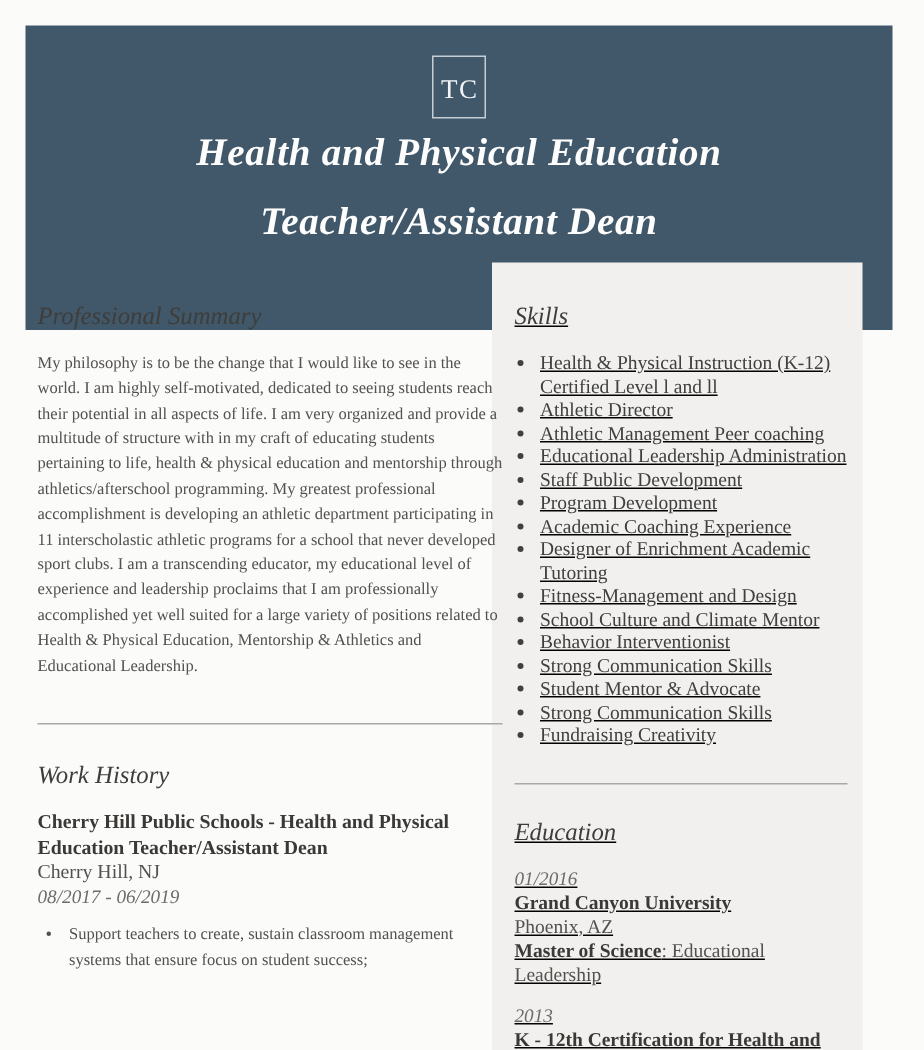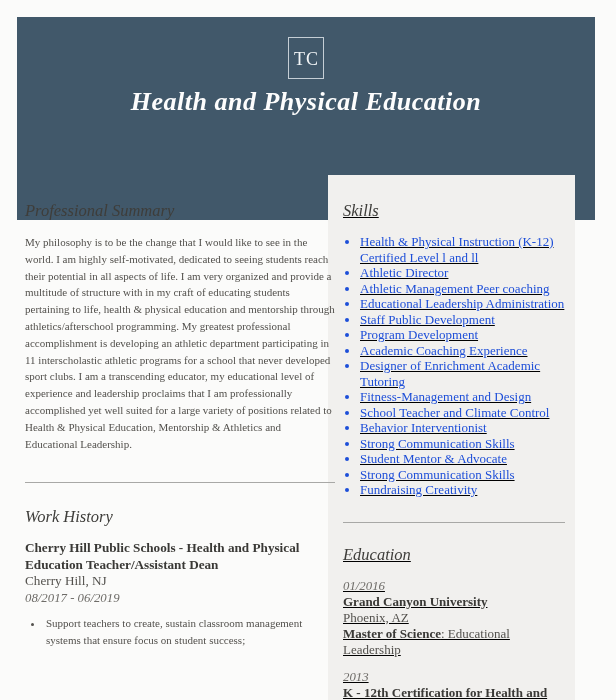--- a/index.html
+++ b/index.html
@@ -55,35 +55,36 @@
   }
   .sidebar hr.rule{margin:24px 0 22px 0;}
   
   .job-title{font-weight:bold;color:#3a3936;font-size:13.2px;line-height:16.5px;}
   .job-loc{font-size:13.2px;line-height:16.5px;color:#53514d;}
   .job-date{font-style:italic;font-size:12.8px;line-height:16px;color:#6e6c68;}
   ul.bullets{margin:9px 0 0 0;padding-left:19px;}
   ul.bullets li{margin:0 0 3px 0;padding-left:2px;}
   
   ul.skills{margin:0;padding-left:17px;}
-  ul.skills li{font-size:13px;line-height:15.5px;margin:0;color:#1d4ed8;}
+  ul.skills li{font-size:13px;line-height:15.5px;margin:0;color:#404040;}
   
   .edu{margin:0 0 11px 0;}
   .edu-date{font-style:italic;font-size:12.8px;line-height:16px;color:#6e6c68;}
   .edu-school{font-weight:bold;color:#3a3936;font-size:13px;line-height:16px;}
   .edu-loc{font-size:13px;line-height:16px;color:#53514d;}
   .edu-degree{font-size:13px;line-height:16px;color:#53514d;}
   .edu-degree .bold{font-weight:bold;color:#3a3936;}
 </style>
 </head>
 <body>
 
 <header class="hdr">
   <div class="monogram">TC</div>
   <div class="hdr-title t1">Health and Physical Education</div>
+  <div class="hdr-title t2">Teacher/Assistant Dean</div>
 </header>
 
 <aside class="sidebar">
   <h2 class="section">Skills</h2>
   <ul class="skills">
 
       <li>Health &amp; Physical Instruction (K-12) Certified Level l and ll</li>
 
       <li>Athletic Director</li>
 
@@ -94,21 +95,21 @@
       <li>Staff Public Development</li>
 
       <li>Program Development</li>
 
       <li>Academic Coaching Experience</li>
 
       <li>Designer of Enrichment Academic Tutoring</li>
 
       <li>Fitness-Management and Design</li>
 
-      <li>School Teacher and Climate Control</li>
+      <li>School Culture and Climate Mentor</li>
 
       <li>Behavior Interventionist</li>
 
       <li>Strong Communication Skills</li>
 
       <li>Student Mentor &amp; Advocate</li>
 
       <li>Strong Communication Skills</li>
 
       <li>Fundraising Creativity</li>

